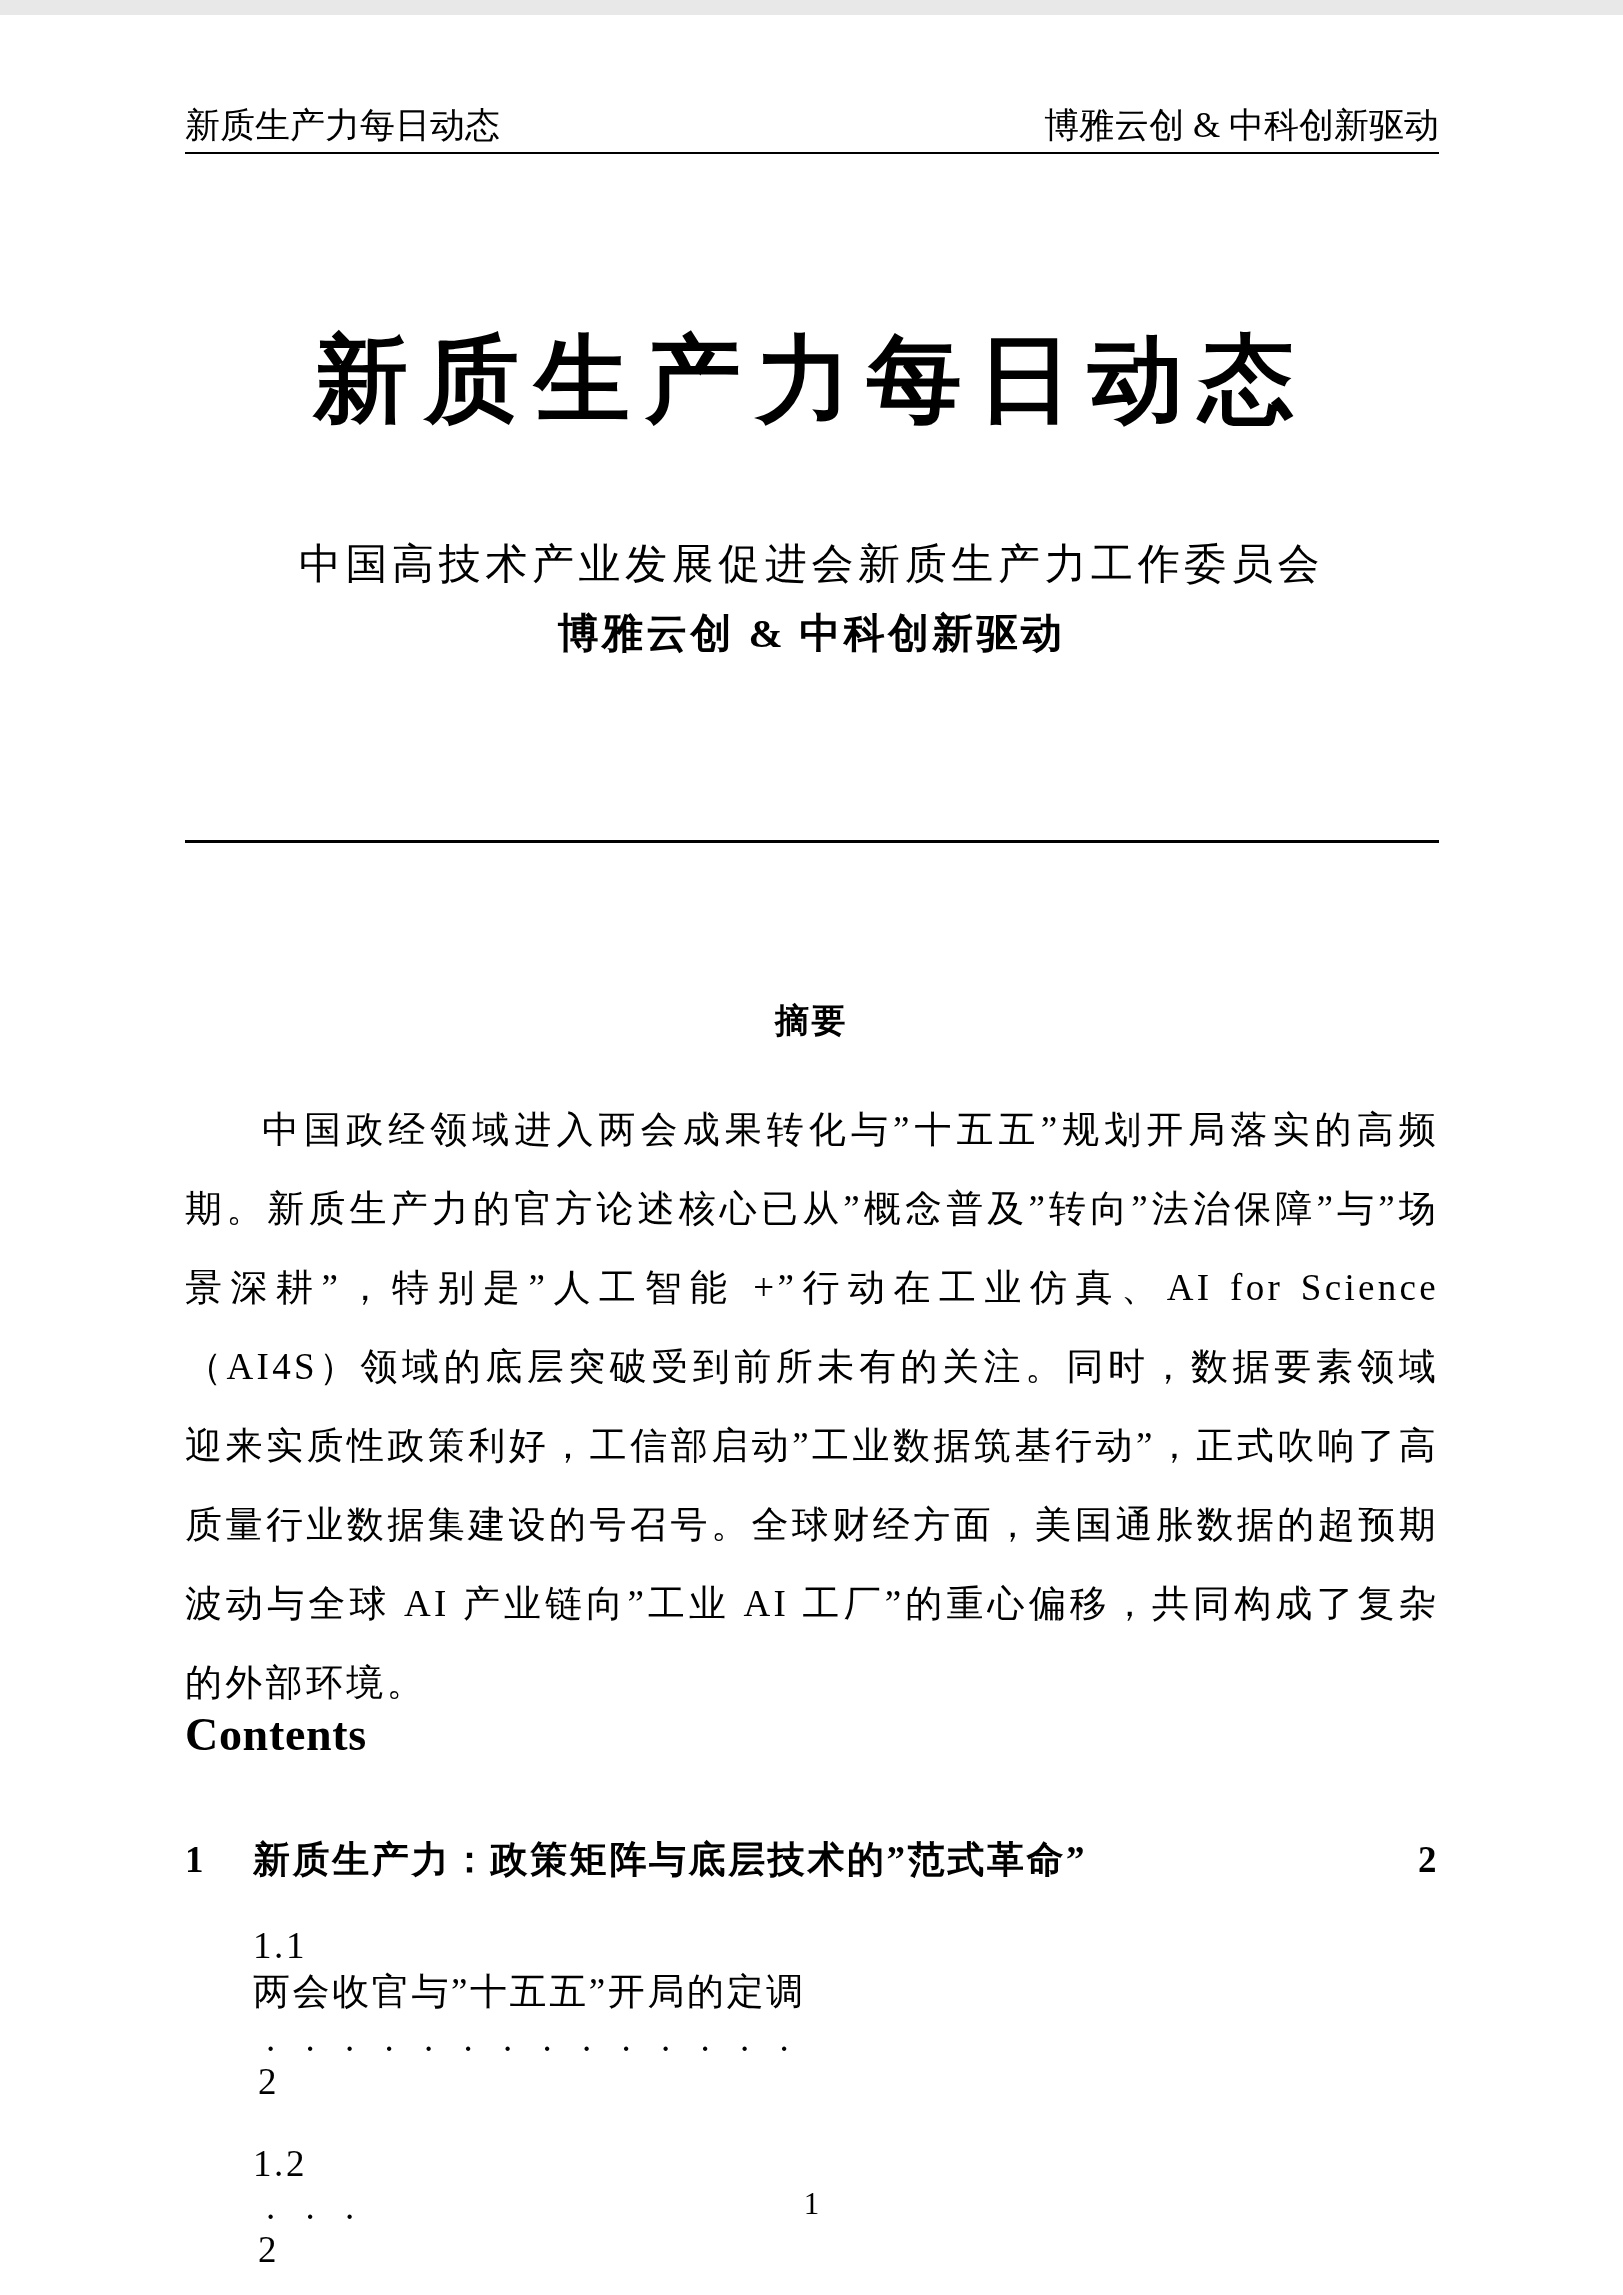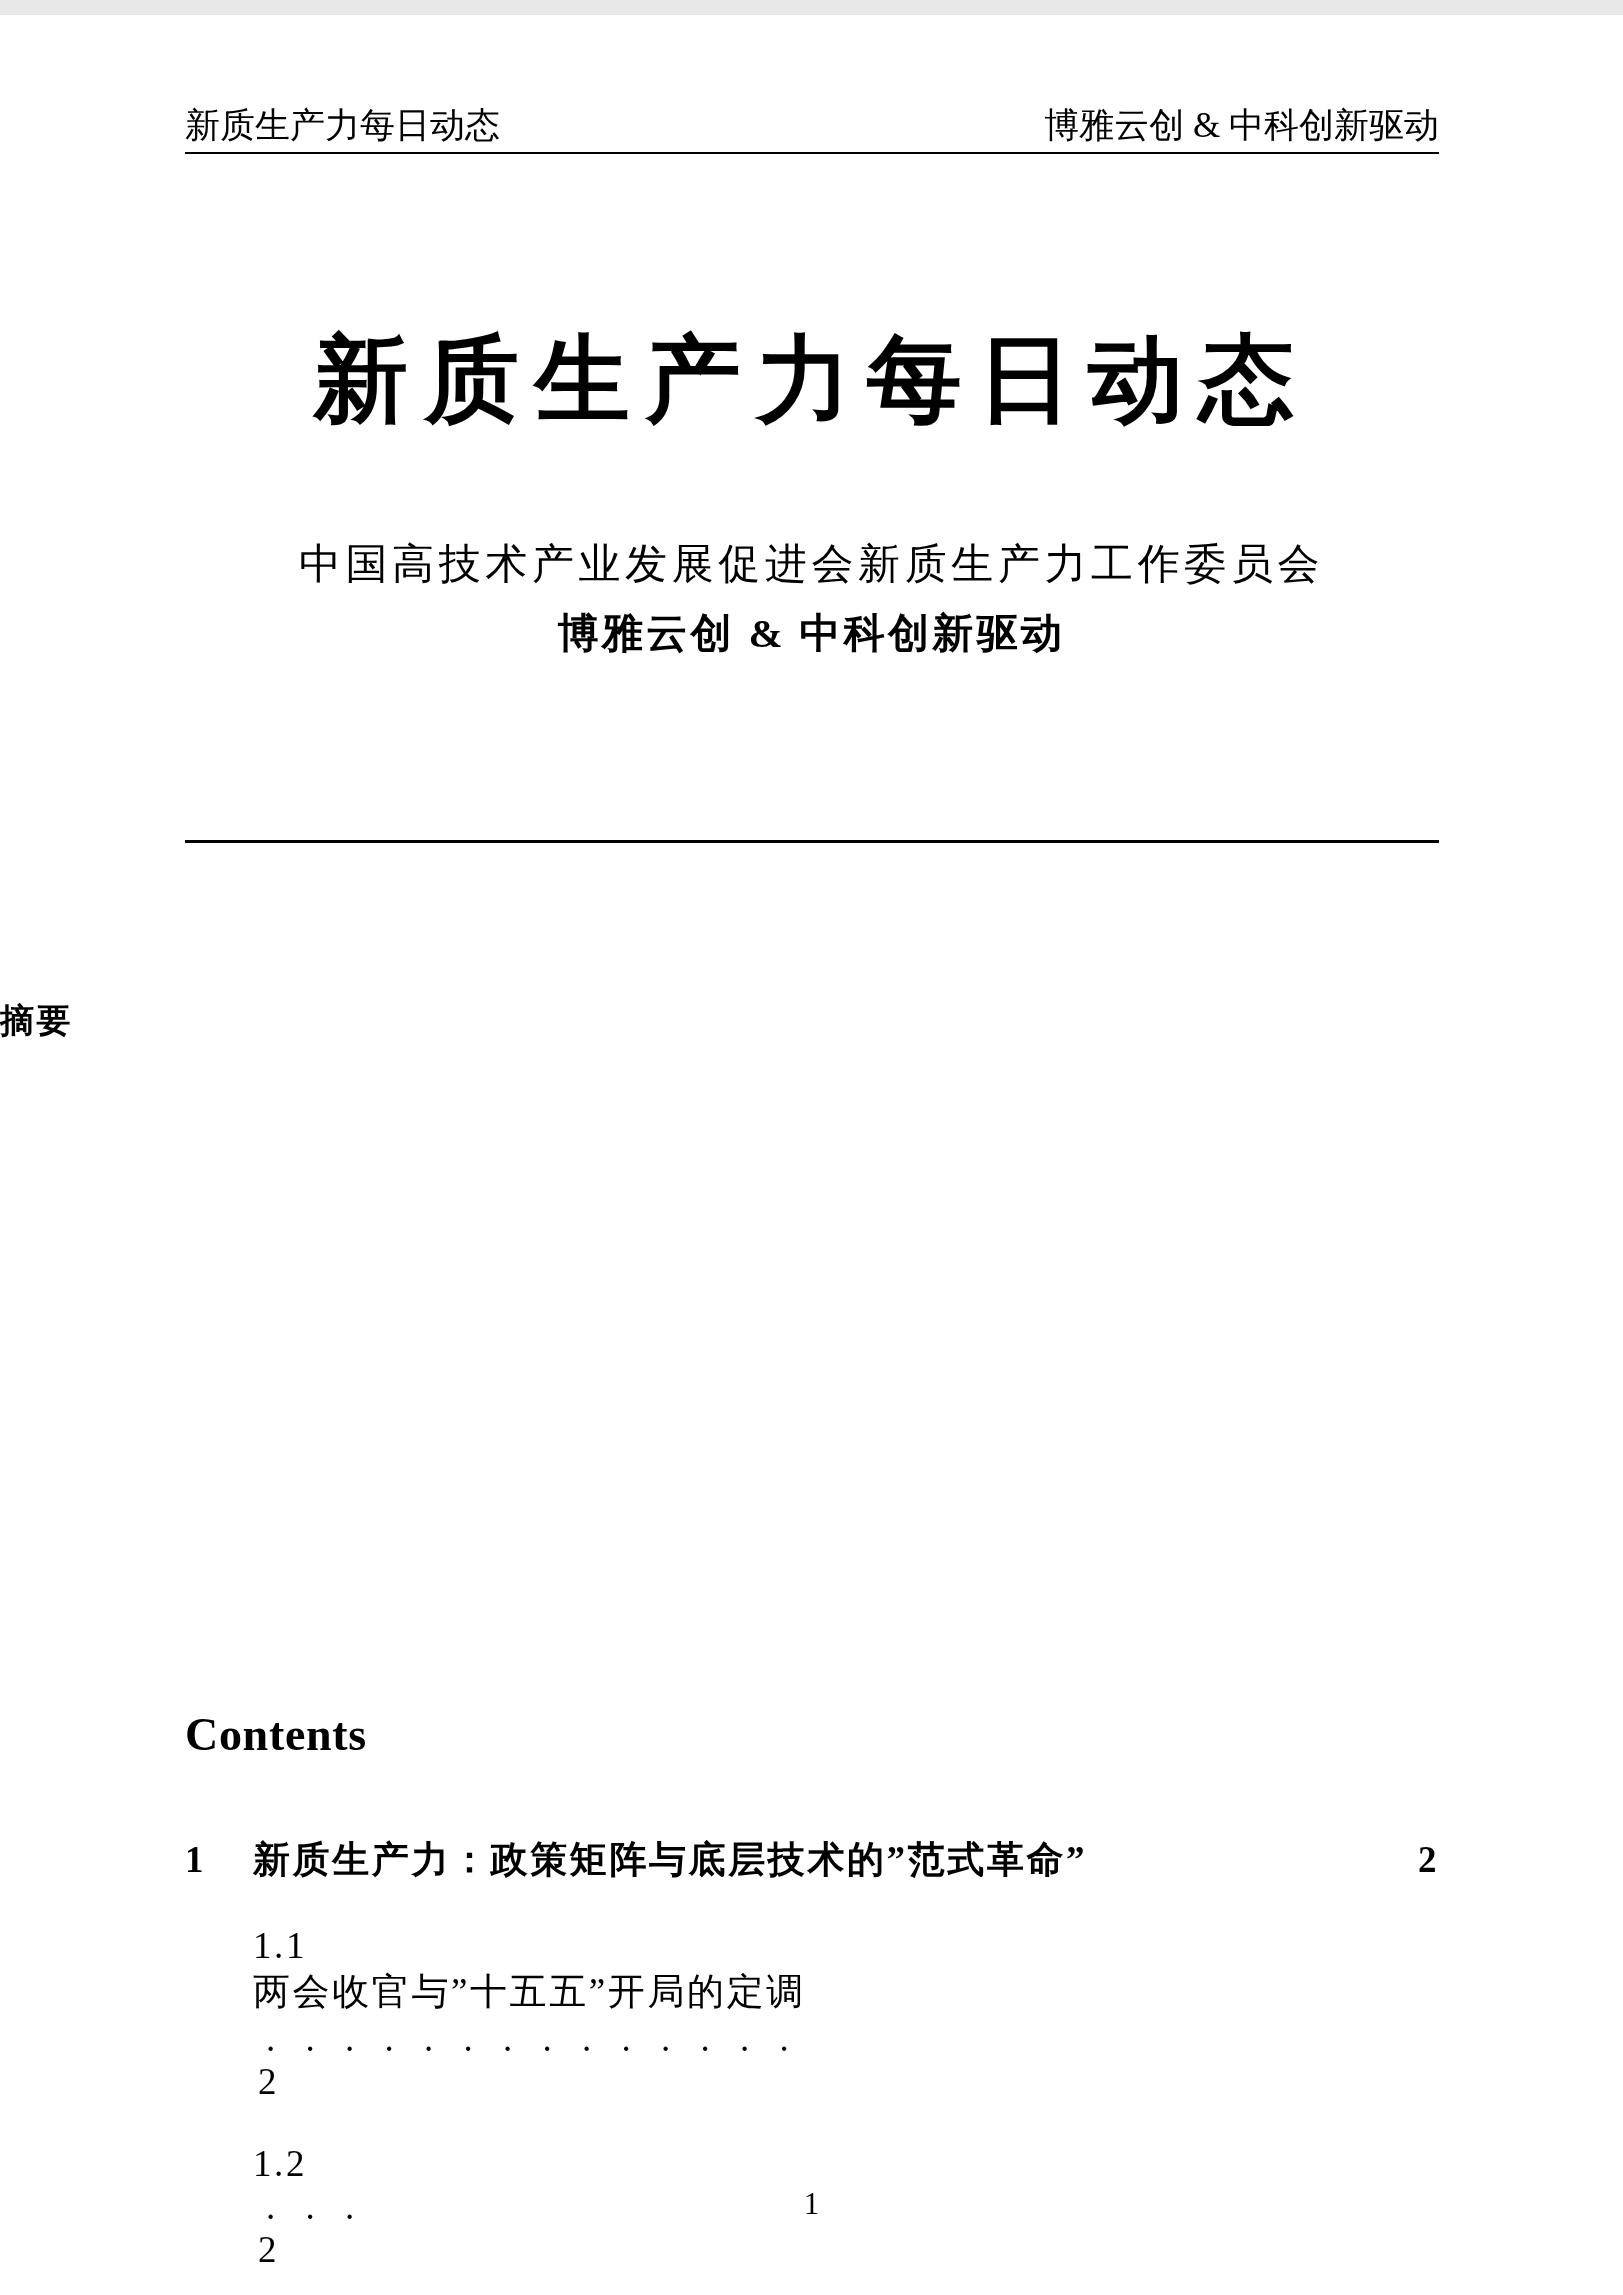--- a/index.html
+++ b/index.html
@@ -80,20 +80,21 @@
     height: 2.6px;
     background: #000;
   }
 
   
   .abstract-heading {
     position: absolute;
     top: 983px;
     left: 0;
     width: 100%;
+    text-align: center;
     font-size: 34px;
     font-weight: bold;
     letter-spacing: 2.6px;
   }
   .abstract-body {
     position: absolute;
     top: 1075px;
     left: 185px;
     width: 1254px;
     font-size: 37px;
@@ -167,20 +168,21 @@
 
   <div class="doc-committee">中国高技术产业发展促进会新质生产力工作委员会</div>
 
   <div class="doc-authors">博雅云创 &amp; 中科创新驱动</div>
 
 
   <div class="separator-rule"></div>
 
   <div class="abstract-heading">摘要</div>
 
+  <div class="abstract-body">中国政经领域进入两会成果转化与”十五五”规划开局落实的高频期。新质生产力的官方论述核心已从”概念普及”转向”法治保障”与”场景深耕”，特别是”人工智能 +”行动在工业仿真、AI for Science（AI4S）领域的底层突破受到前所未有的关注。同时，数据要素领域迎来实质性政策利好，工信部启动”工业数据筑基行动”，正式吹响了高质量行业数据集建设的号召号。全球财经方面，美国通胀数据的超预期波动与全球 AI 产业链向”工业 AI 工厂”的重心偏移，共同构成了复杂的外部环境。</div>
 
   <div class="contents-heading">Contents</div>
 
   <div class="toc">
 
     <div class="toc-row level1">
       <span class="toc-num">1</span>
       <span class="toc-title">新质生产力：政策矩阵与底层技术的”范式革命”</span>
       <span class="toc-leader"></span>
       <span class="toc-page">2</span>

